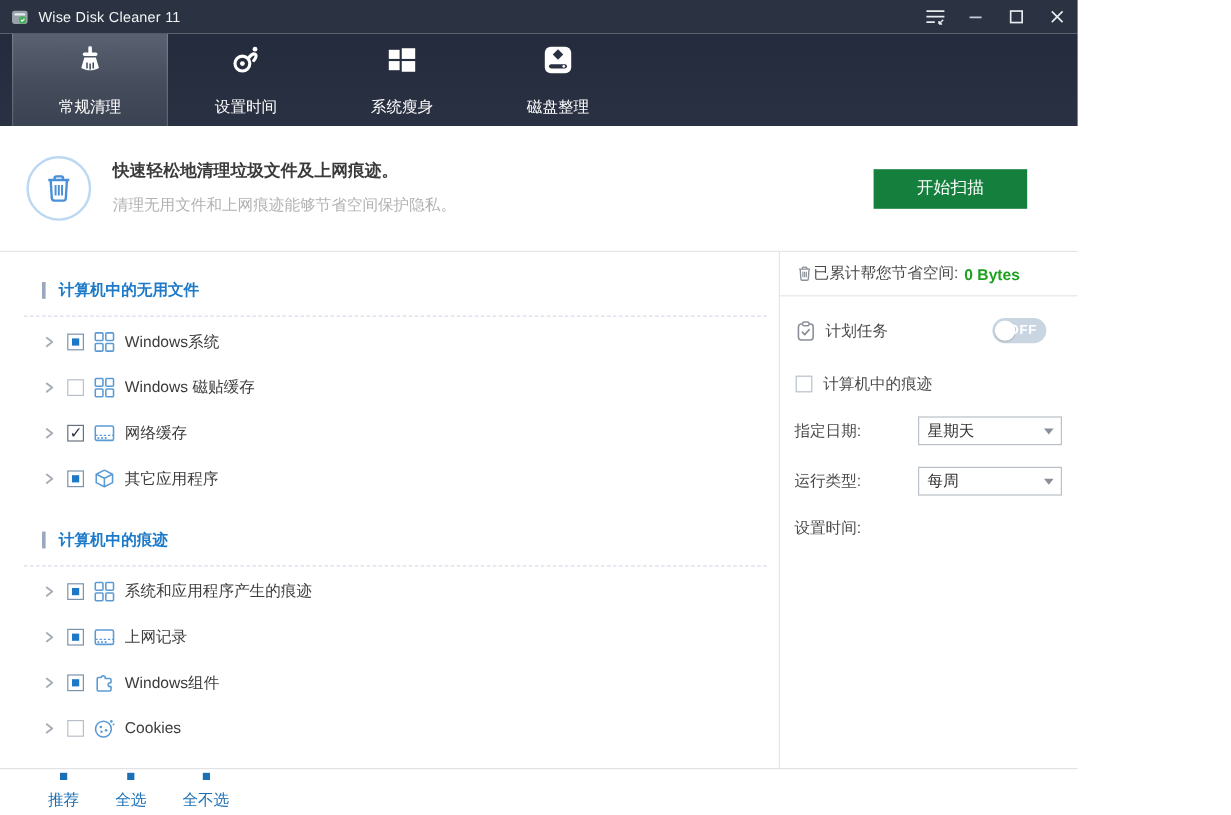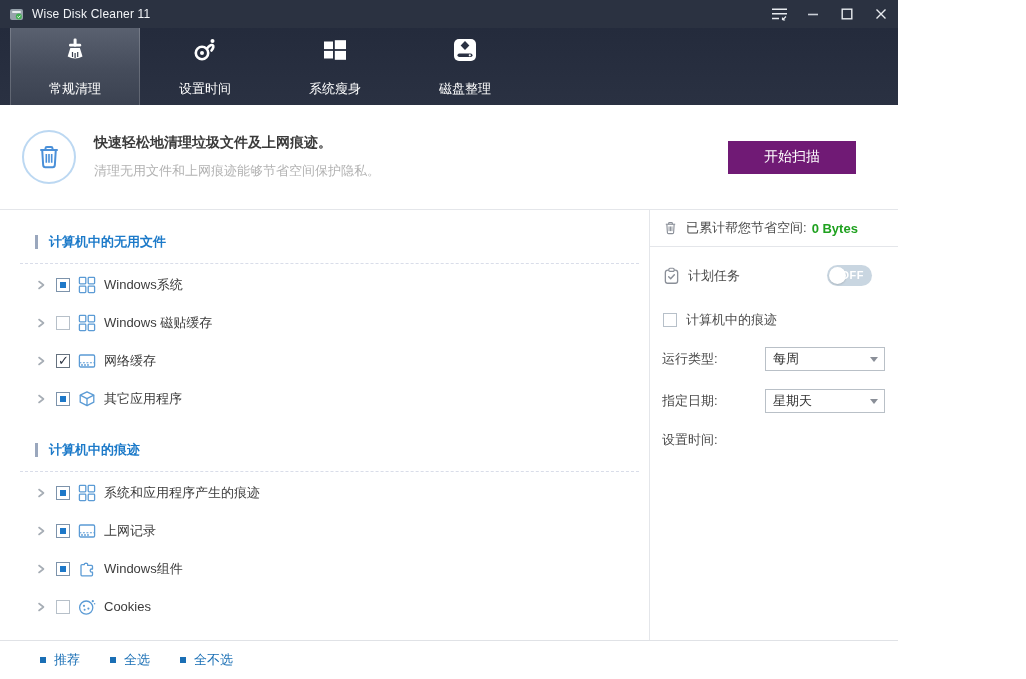--- a/index.html
+++ b/index.html
@@ -30,21 +30,21 @@
   .tab-icon { height:30px; display:flex; align-items:center; justify-content:center; }
 
   
   .header { height:105px; background:#fff; border-bottom:1px solid #e4e6ea; display:flex; align-items:center; flex-shrink:0; }
   .trash-circle { width:54px; height:54px; border:2px solid #bcd8f2; border-radius:50%; margin-left:22px;
     display:flex; align-items:center; justify-content:center; flex-shrink:0; }
   .header-text { margin-left:18px; }
   .header-title { font-size:14px; font-weight:bold; color:#3a3a3a; }
   .header-sub { font-size:13px; color:#b2b2b2; margin-top:10px; }
   .header-spacer { flex:1; }
-  .scan-btn { width:128px; height:33px; background:#701a75; color:#fff; border:none; font-size:14px;
+  .scan-btn { width:128px; height:33px; background:#15803d; color:#fff; border:none; font-size:14px;
     margin-right:42px; cursor:pointer; font-family:inherit; }
 
   
   .content { flex:1; display:flex; min-height:0; }
   .tree-pane { flex:1; border-right:1px solid #e4e6ea; padding:12px 0 0 35px; overflow:hidden; }
 
   .section-header { display:flex; align-items:center; height:20px; margin-top:10px; }
   .section-bar { width:3px; height:14px; background:#9aa7bd; margin-right:11px; }
   .section-title { font-size:13px; font-weight:bold; color:#1c7ac9; }
   .dash-sep { border:none; border-top:1px dashed #d9dde9; margin:11px 10px 0 -15px; }
@@ -57,21 +57,21 @@
   .cb.state-partial::after { content:""; position:absolute; left:3px; top:3px; right:3px; bottom:3px; background:#1e78c8; }
   .cb.state-checked { border-color:#66727f; }
   .cb.state-checked::after { content:"\2713"; position:absolute; left:1px; top:-2px; color:#2b3241; font-size:13px; font-weight:bold; }
   .item-icon { width:18px; height:18px; margin-right:8px; flex-shrink:0; }
   .item-label { font-size:13px; color:#3c3c3c; }
   .section-gap { height:14px; }
 
   
   .sidebar { width:248px; flex-shrink:0; display:flex; flex-direction:column; }
   .saved-row { height:37px; border-bottom:1px solid #e4e6ea; display:flex; align-items:center; padding-left:13px; }
-  .saved-label { font-size:13px; color:#4a4a4a; margin-left:8px; }
+  .saved-label { font-size:13px; color:#4a4a4a; }
   .saved-value { font-size:13px; font-weight:bold; color:#1fa11f; margin-left:5px; }
 
   .sched-row { display:flex; align-items:center; margin-top:18px; padding:0 26px 0 13px; }
   .sched-label { font-size:13px; color:#4a4a4a; margin-left:8px; }
   .toggle { margin-left:auto; width:45px; height:21px; background:#c9d6e1; border-radius:11px; position:relative; cursor:pointer; }
   .toggle-knob { position:absolute; left:2px; top:2px; width:17px; height:17px; background:#fff; border-radius:50%; box-shadow:0 1px 2px rgba(0,0,0,.15); }
   .toggle-text { position:absolute; right:8px; top:4px; font-size:11px; color:#fff; font-weight:bold; letter-spacing:.5px; }
 
   .adv-row { display:flex; align-items:center; margin-top:25px; padding-left:13px; }
   .adv-row .cb { margin-right:9px; }
@@ -81,21 +81,21 @@
   .form-label { font-size:13px; color:#4a4a4a; }
   .select, .spinbox { width:120px; height:24px; background:#fff; border:1px solid #b9c0c7; display:flex; align-items:center; padding:0 6px 0 7px; cursor:pointer; }
   .select-value, .spin-value { font-size:13px; color:#333; flex:1; }
   .select-arrow { width:0; height:0; border-left:4px solid transparent; border-right:4px solid transparent; border-top:5px solid #8a8f98; }
   .spin-arrows { display:flex; flex-direction:column; gap:3px; align-items:center; }
   .spin-up { width:0; height:0; border-left:4px solid transparent; border-right:4px solid transparent; border-bottom:5px solid #8a8f98; cursor:pointer; }
   .spin-down { width:0; height:0; border-left:4px solid transparent; border-right:4px solid transparent; border-top:5px solid #8a8f98; cursor:pointer; }
 
   
   .footer { height:39px; border-top:1px solid #e0e2e6; display:flex; align-items:center; padding-left:40px; gap:30px; flex-shrink:0; }
-  .footer-link { display:flex; align-items:center; gap:8px; cursor:pointer; }
+  .footer-link { display:flex; align-items:center; gap:8px; cursor:pointer;flex-direction:column; }
   .footer-bullet { width:6px; height:6px; background:#1a6fb5; }
   .footer-text { font-size:13px; color:#1a6fb5; }
 </style>
 </head>
 <body>
 
 <div class="window">
 
   <div class="titlebar">
     <svg class="app-icon" viewBox="0 0 15 15">
@@ -374,31 +374,31 @@
           <span class="toggle-text">OFF</span>
         </span>
       </div>
 
       <div class="adv-row">
         <span class="cb state-unchecked"></span>
         <span class="adv-label">计算机中的痕迹</span>
       </div>
 
       <div class="form-row">
+        <span class="form-label">指定日期:</span>
+        <span class="select">
+          <span class="select-value">星期天</span>
+          <span class="select-arrow"></span>
+        </span>
+      </div>
+
+      <div class="form-row">
         <span class="form-label">运行类型:</span>
         <span class="select">
           <span class="select-value">每周</span>
-          <span class="select-arrow"></span>
-        </span>
-      </div>
-
-      <div class="form-row">
-        <span class="form-label">指定日期:</span>
-        <span class="select">
-          <span class="select-value">星期天</span>
           <span class="select-arrow"></span>
         </span>
       </div>
 
       <div class="form-row">
         <span class="form-label">设置时间:</span>
       </div>
 
     </div>
   </div>

